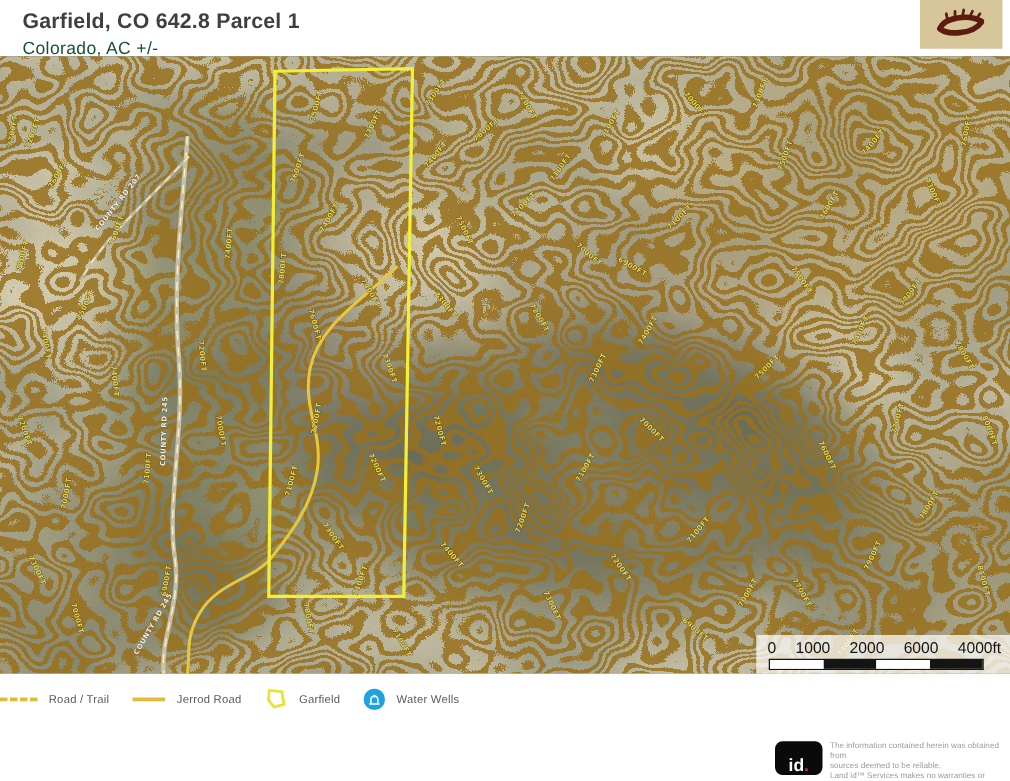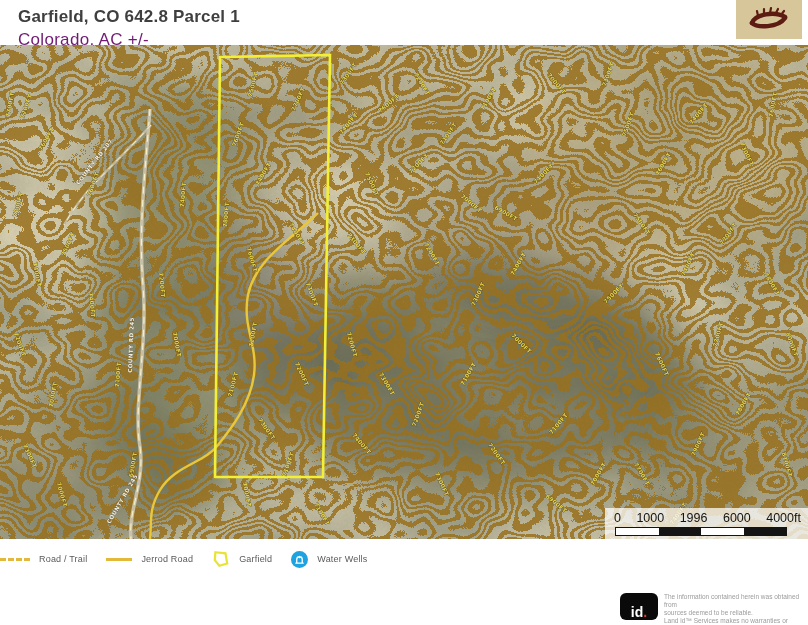--- a/index.html
+++ b/index.html
@@ -1,21 +1,21 @@
 <!DOCTYPE html>
 <html><head>
 <meta charset="utf-8">
 <style>
   html,body{margin:0;padding:0;background:#e9e9e9;}
   #page{position:relative;width:808px;height:625px;background:#ffffff;overflow:hidden;
         font-family:"Liberation Sans",sans-serif;margin:0 auto;}
   
   #hdr{position:absolute;left:18px;top:7px;}
   #hdr .t{font-size:17px;font-weight:bold;color:#3f3f3f;letter-spacing:.2px;}
-  #hdr .s{font-size:17px;color:#701a75;margin-top:3px;letter-spacing:.3px;}
+  #hdr .s{font-size:14px;color:#14532d;margin-top:3px;letter-spacing:.3px;}
   #brand{position:absolute;right:6px;top:0;width:66px;height:39px;background:#d8c69b;
          display:flex;align-items:center;justify-content:center;}
   
   #map{position:absolute;left:0;top:45px;width:808px;height:494px;background:#6e6e52;overflow:hidden;}
   #map svg{display:block;}
   .clabel{font-family:"DejaVu Sans",sans-serif;font-size:5.8px;font-weight:bold;fill:#e8d44c;
           paint-order:stroke;stroke:#3c351d;stroke-width:.55px;letter-spacing:.2px;}
   .rlabel{font-family:"DejaVu Sans",sans-serif;font-size:5.6px;font-weight:bold;fill:#f3efe0;
           paint-order:stroke;stroke:#55503c;stroke-width:.5px;letter-spacing:.4px;}
   
@@ -196,21 +196,21 @@
           <text class="rlabel" text-anchor="middle" transform="translate(96 118) rotate(-52)">COUNTY RD 207</text>
           <text class="rlabel" text-anchor="middle" transform="translate(133 300) rotate(-88)">COUNTY RD 245</text>
           <text class="rlabel" text-anchor="middle" transform="translate(124 455) rotate(-60)">COUNTY RD 245</text>
         </g>
     </svg>
 
     <div id="scale">
       <div class="nums">
         <span>0</span>
         <span>1000</span>
-        <span>1996</span>
+        <span>2000</span>
         <span>6000</span>
         <span>4000ft</span>
       </div>
       <div class="bar">
           <i></i>
           <i></i>
           <i></i>
           <i></i>
         </div>
     </div>

